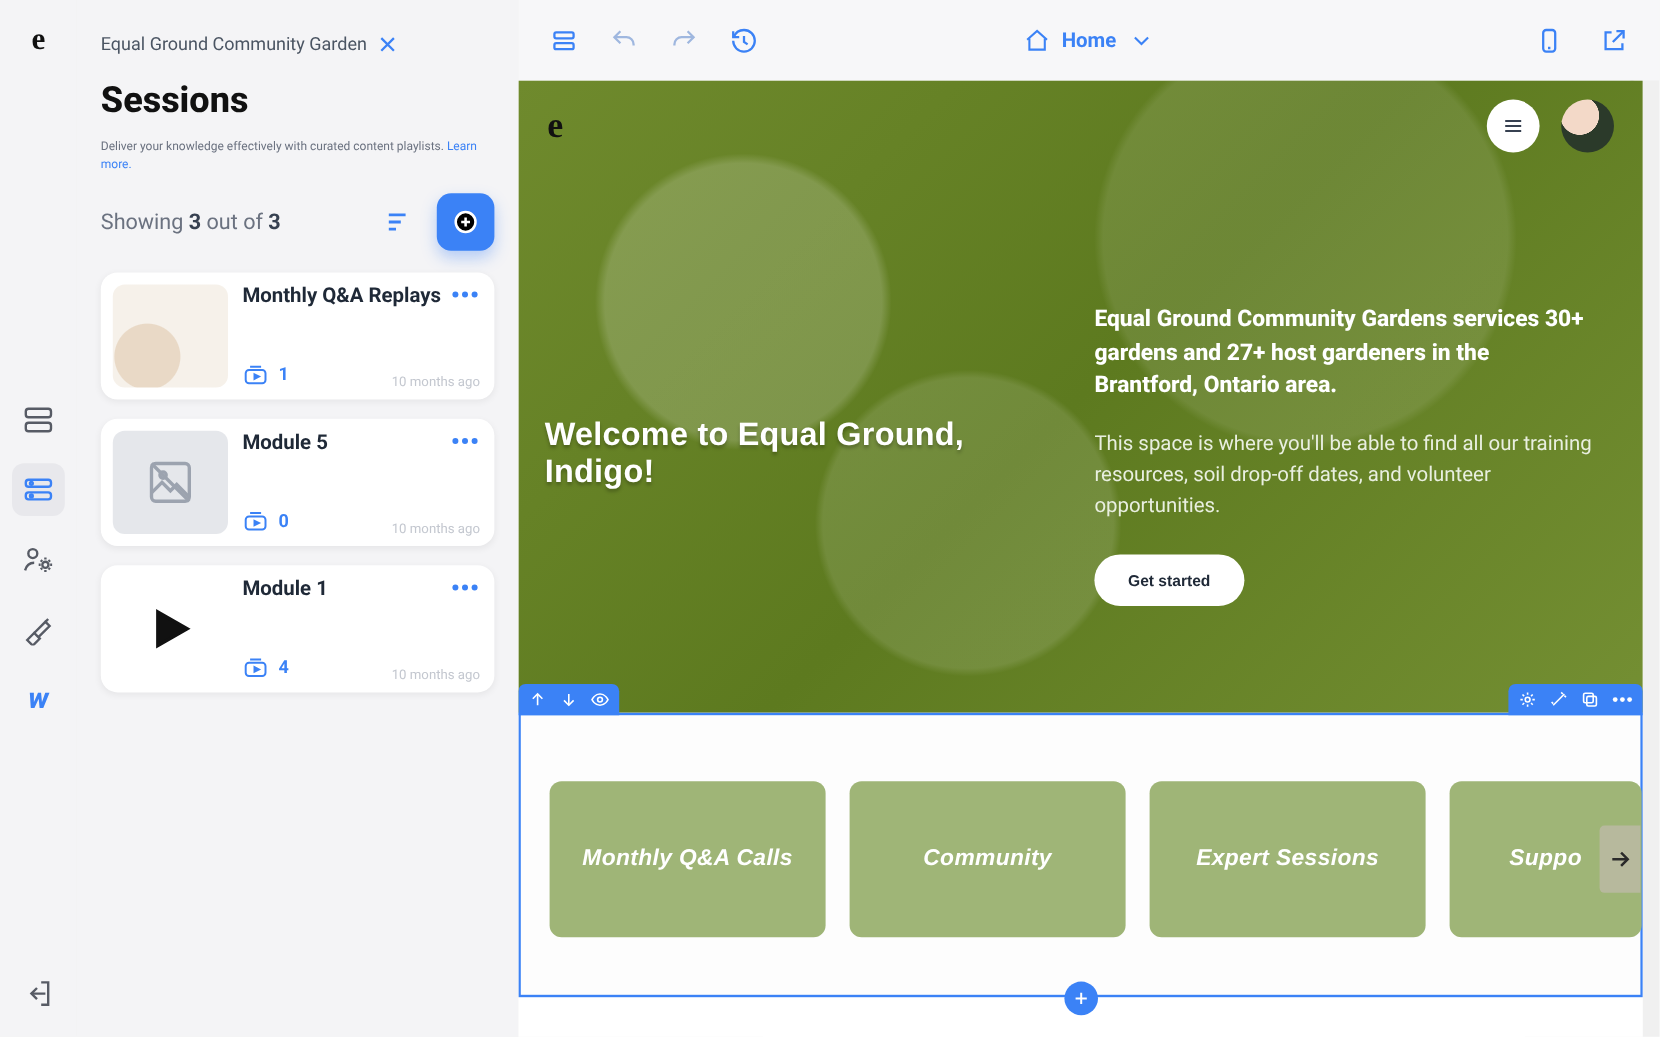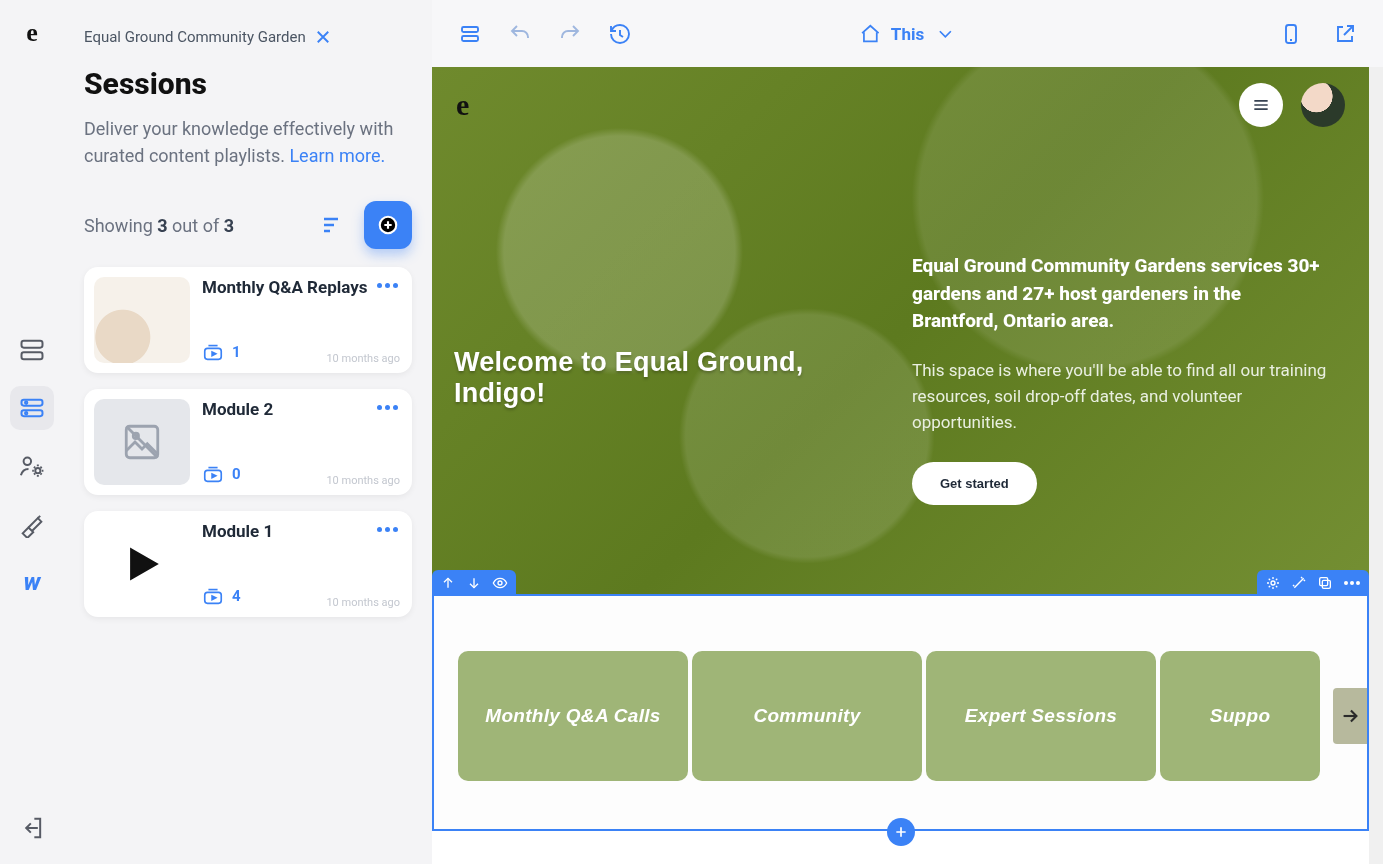--- a/index.html
+++ b/index.html
@@ -14,21 +14,21 @@
   .iconbar svg { width:28px; height:28px; stroke:#575b65; fill:none; stroke-width:1.7; }
   .iconbar .slot.active svg { stroke:#3b82f6; }
   .iconbar .w { font-weight:800; font-size:24px; color:#3b82f6; font-style:italic; }
 
   .sidepanel { position:absolute; left:64px; top:0; width:368px; height:864px; background:#f4f4f6; padding:20px 20px 0 20px; }
   .sp-head { display:flex; justify-content:flex-start; align-items:center; margin-bottom:12px; }
   .sp-head .title { font-size:15px; color:#4b5563; }
   .sp-head .close { width:34px; height:34px; display:flex; align-items:center; justify-content:center; cursor:pointer; }
   .sp-head .close svg { width:18px; height:18px; stroke:#3b82f6; stroke-width:2.5; }
   .sp-h1 { font-size:30px; font-weight:800; color:#111; margin-bottom:14px; }
-  .sp-desc { font-size:18px; color:#6b7280; line-height:1.5; margin-bottom:32px; }
+  .sp-desc { font-size:10px; color:#6b7280; line-height:1.5; margin-bottom:16px; }
   .sp-desc a { color:#3b82f6; text-decoration:none; }
   .sp-controls { display:flex; align-items:center; justify-content:space-between; margin-bottom:18px; }
   .sp-controls .show { font-size:18px; color:#6b7280; }
   .sp-controls .show b { color:#374151; font-weight:700; }
   .sp-controls .right { display:flex; gap:12px; align-items:center; }
   .sort { width:40px; height:40px; display:flex; align-items:center; justify-content:center; cursor:pointer; }
   .sort svg { width:24px; height:24px; stroke:#3b82f6; stroke-width:2.3; }
   .add { width:48px; height:48px; border-radius:12px; background:#3b82f6; display:flex; align-items:center; justify-content:center; cursor:pointer; box-shadow:0 6px 12px rgba(59,130,246,.35); }
   .add svg { width:22px; height:22px; stroke:#fff; stroke-width:2.3; }
 
@@ -79,21 +79,21 @@
   .hero-right .cta{ background:#fff; color:#1f2937; font-weight:700; font-size:13px; border:0; padding:14px 28px; border-radius:26px; cursor:pointer;}
 
   
   .section { position:absolute; left:0; top:527px; width:937px; height:237px; background:#fdfdfd; border:2px solid #3b82f6; border-top-width:2px;}
   .sec-toolbar-l { position:absolute; left:-2px; top:-26px; height:26px; background:#3b82f6; border-radius:6px 6px 0 0; display:flex; align-items:center; padding:0 8px; gap:10px;}
   .sec-toolbar-r { position:absolute; right:-2px; top:-26px; height:26px; background:#3b82f6; border-radius:6px 6px 0 0; display:flex; align-items:center; padding:0 8px; gap:10px;}
   .sec-toolbar-l svg, .sec-toolbar-r svg { width:16px; height:16px; stroke:#fff; fill:none; stroke-width:2;}
   .sec-toolbar-r .dots span{width:4px;height:4px;border-radius:50%;background:#fff;display:inline-block;margin:0 1px;}
   .sec-toolbar-l div, .sec-toolbar-r div { cursor:pointer; display:flex; }
 
-  .row { position:absolute; left:24px; top:55px; display:flex; gap:4px; }
+  .row { position:absolute; left:24px; top:55px; display:flex; gap:20px; }
   .tile { width:230px; height:130px; border-radius:10px; background:#9fb577; display:flex; align-items:center; justify-content:center; color:#fff; font-weight:800; font-size:19px; font-family:"Segoe UI",sans-serif; letter-spacing:.3px; font-style:italic; cursor:pointer; text-align:center; padding:0 10px;}
   .tile:last-child{ width:160px; }
   .row-next { position:absolute; right:0; top:92px; width:34px; height:56px; background:#b7b99d; display:flex; align-items:center; justify-content:center; cursor:pointer; border-radius:4px 0 0 4px;}
   .row-next svg{ width:22px; height:22px; stroke:#2b2b2b; stroke-width:2.3; fill:none;}
 
   .add-block { position:absolute; left:50%; transform:translateX(-50%); top:751px; width:28px; height:28px; border-radius:50%; background:#3b82f6; display:flex; align-items:center; justify-content:center; cursor:pointer;}
   .add-block svg{ width:16px; height:16px; stroke:#fff; stroke-width:2.5;}
 
 </style>
 </head>
@@ -201,21 +201,21 @@
   <div class="card">
     <div class="thumb">
       <svg viewBox="0 0 24 24">
           <rect x="3" y="3" width="18" height="18" rx="2"></rect>
           <path d="M3 17l5-5 4 4 3-3 6 6"></path>
           <circle cx="8.5" cy="8.5" r="1.5"></circle>
           <path d="M3 3l18 18"></path>
         </svg>
     </div>
     <div class="body">
-      <div class="title">Module 2</div>
+      <div class="title">Module 5</div>
       <div class="meta">
         <svg viewBox="0 0 24 24">
             <rect x="3" y="8" width="18" height="12" rx="3"></rect>
             <path d="M7 5h10"></path>
             <path d="M11 12l4 2-4 2z" fill="#3b82f6"></path>
           </svg>
         <span>0</span>
       </div>
     </div>
     <div class="more">
@@ -277,21 +277,21 @@
         <path d="M3 4v5h5"></path>
         <path d="M12 8v5l3 2"></path>
       </svg>
   </div>
 
   <div class="center">
     <svg viewBox="0 0 24 24">
         <path d="M3 11l9-8 9 8"></path>
         <path d="M5 10v10h14V10"></path>
       </svg>
-    <span>This</span>
+    <span>Home</span>
     <svg viewBox="0 0 24 24">
         <path d="M6 9l6 6 6-6"></path>
       </svg>
   </div>
 
   <div class="right">
     <div class="tbtn">
       <svg viewBox="0 0 24 24">
           <rect x="7" y="3" width="10" height="18" rx="2.5"></rect>
           <path d="M11 18h2"></path>

